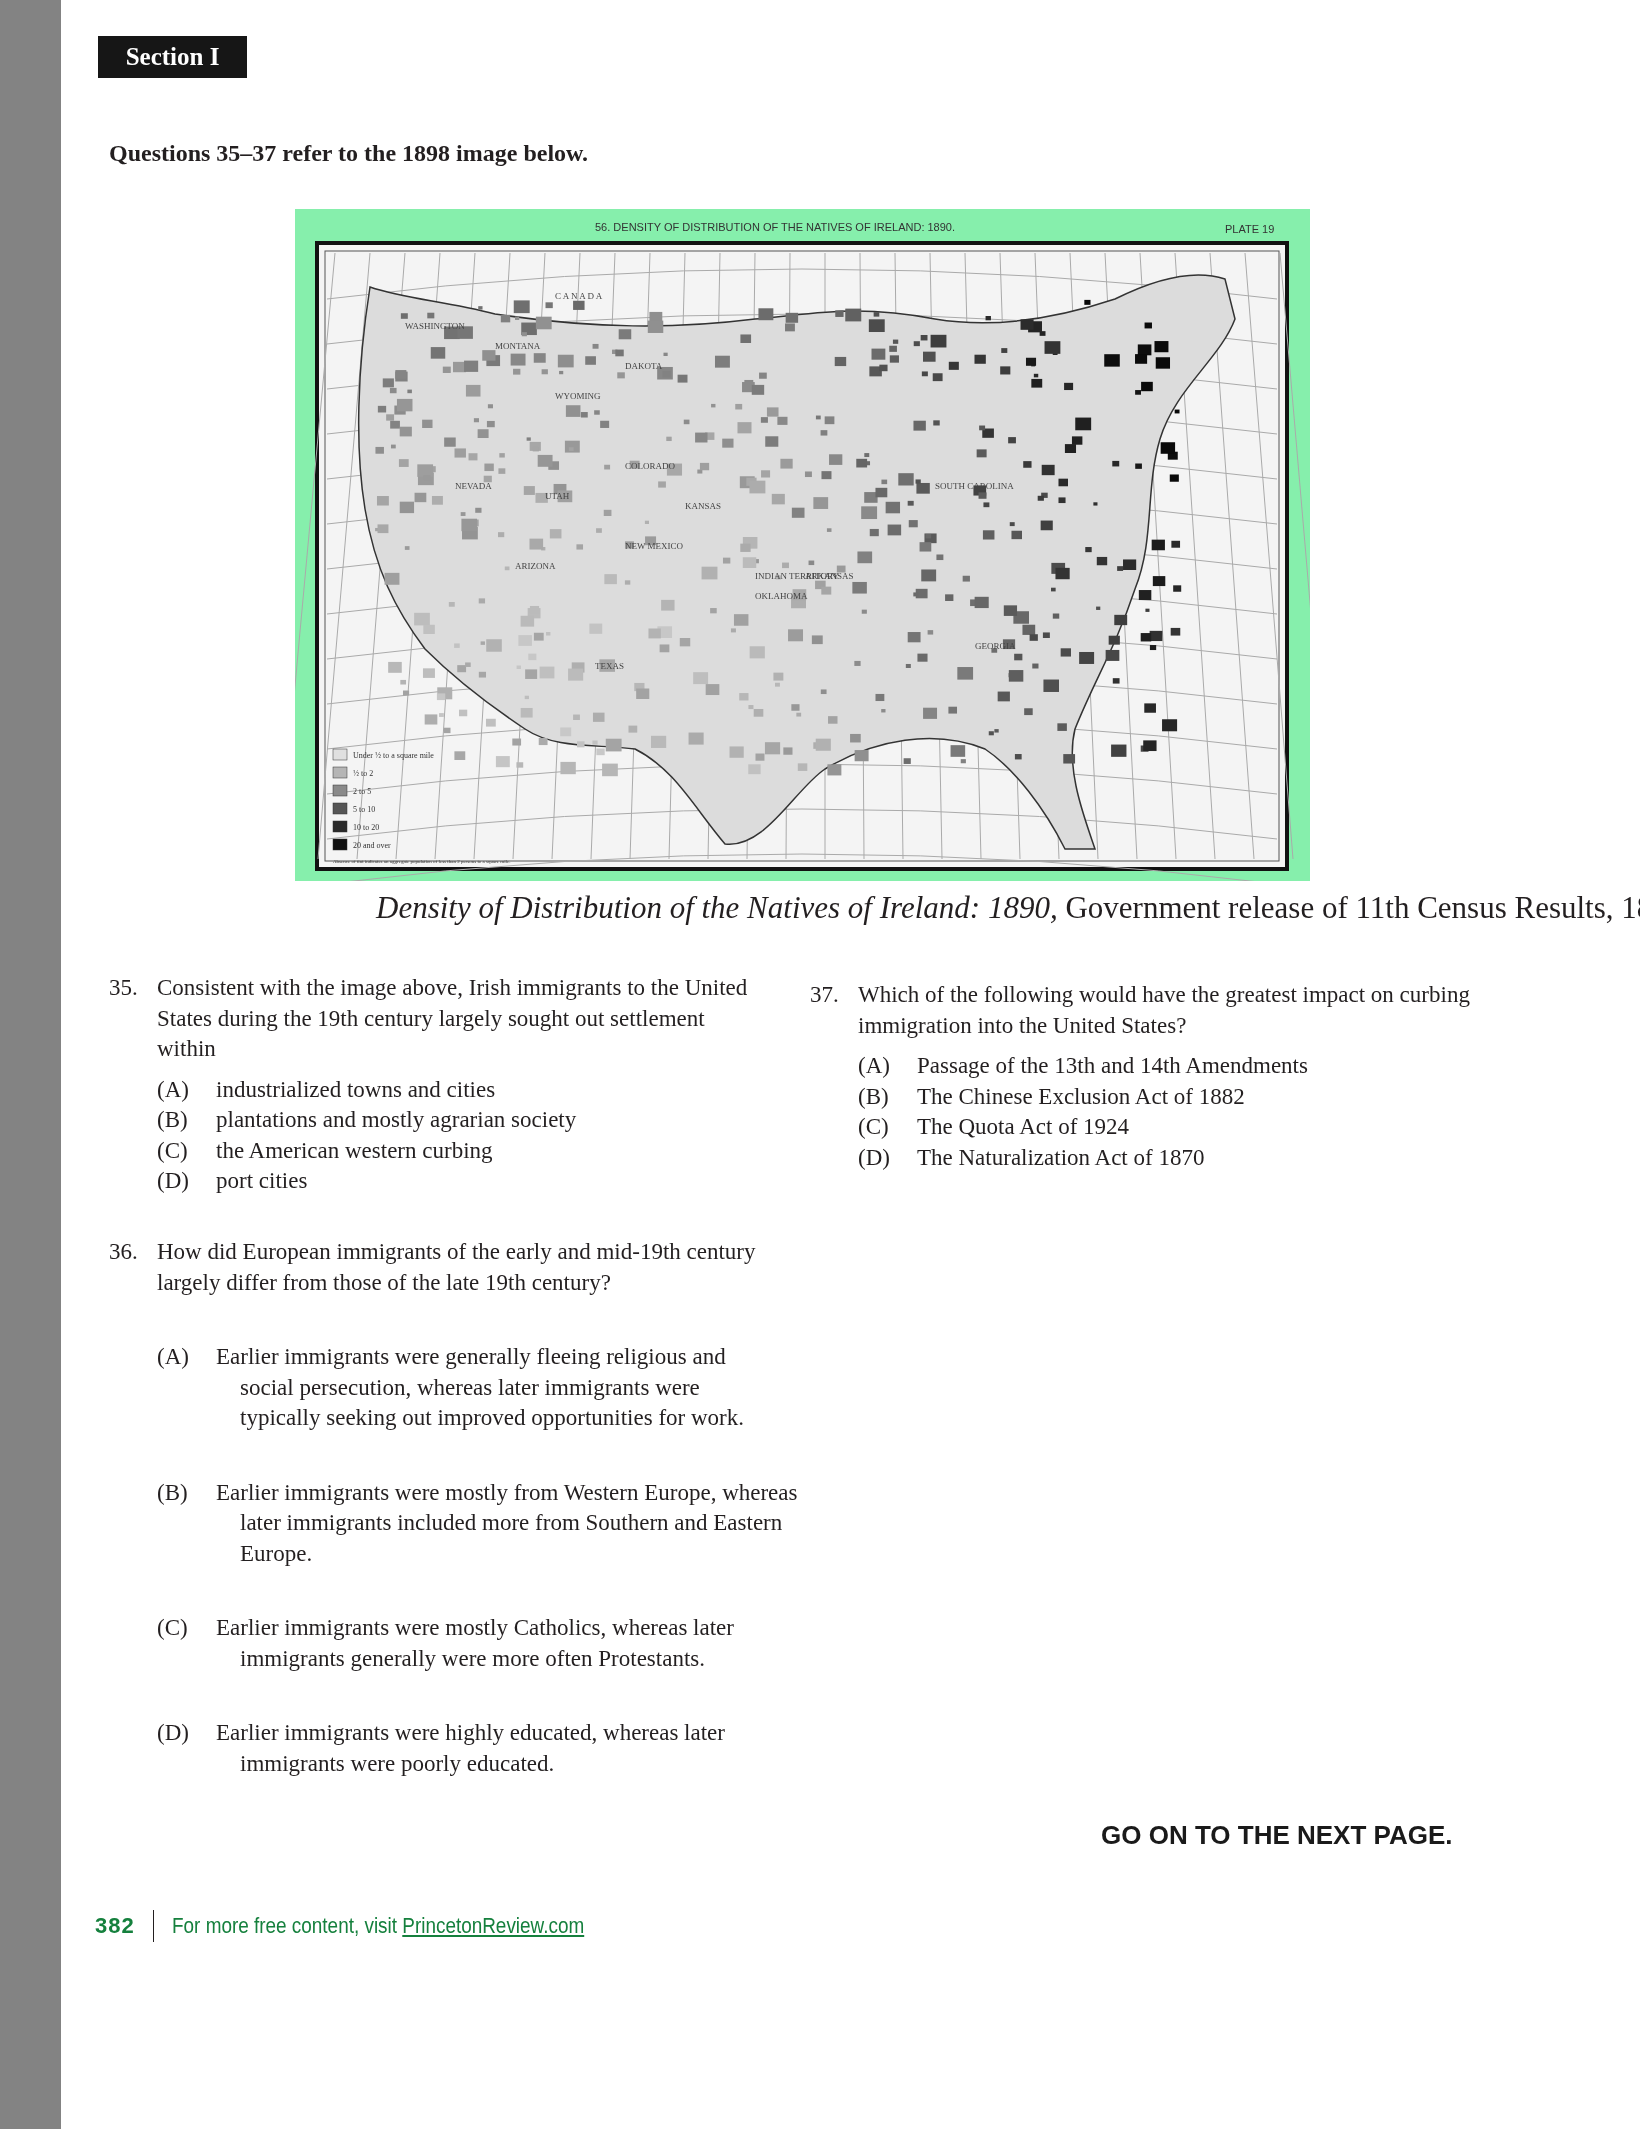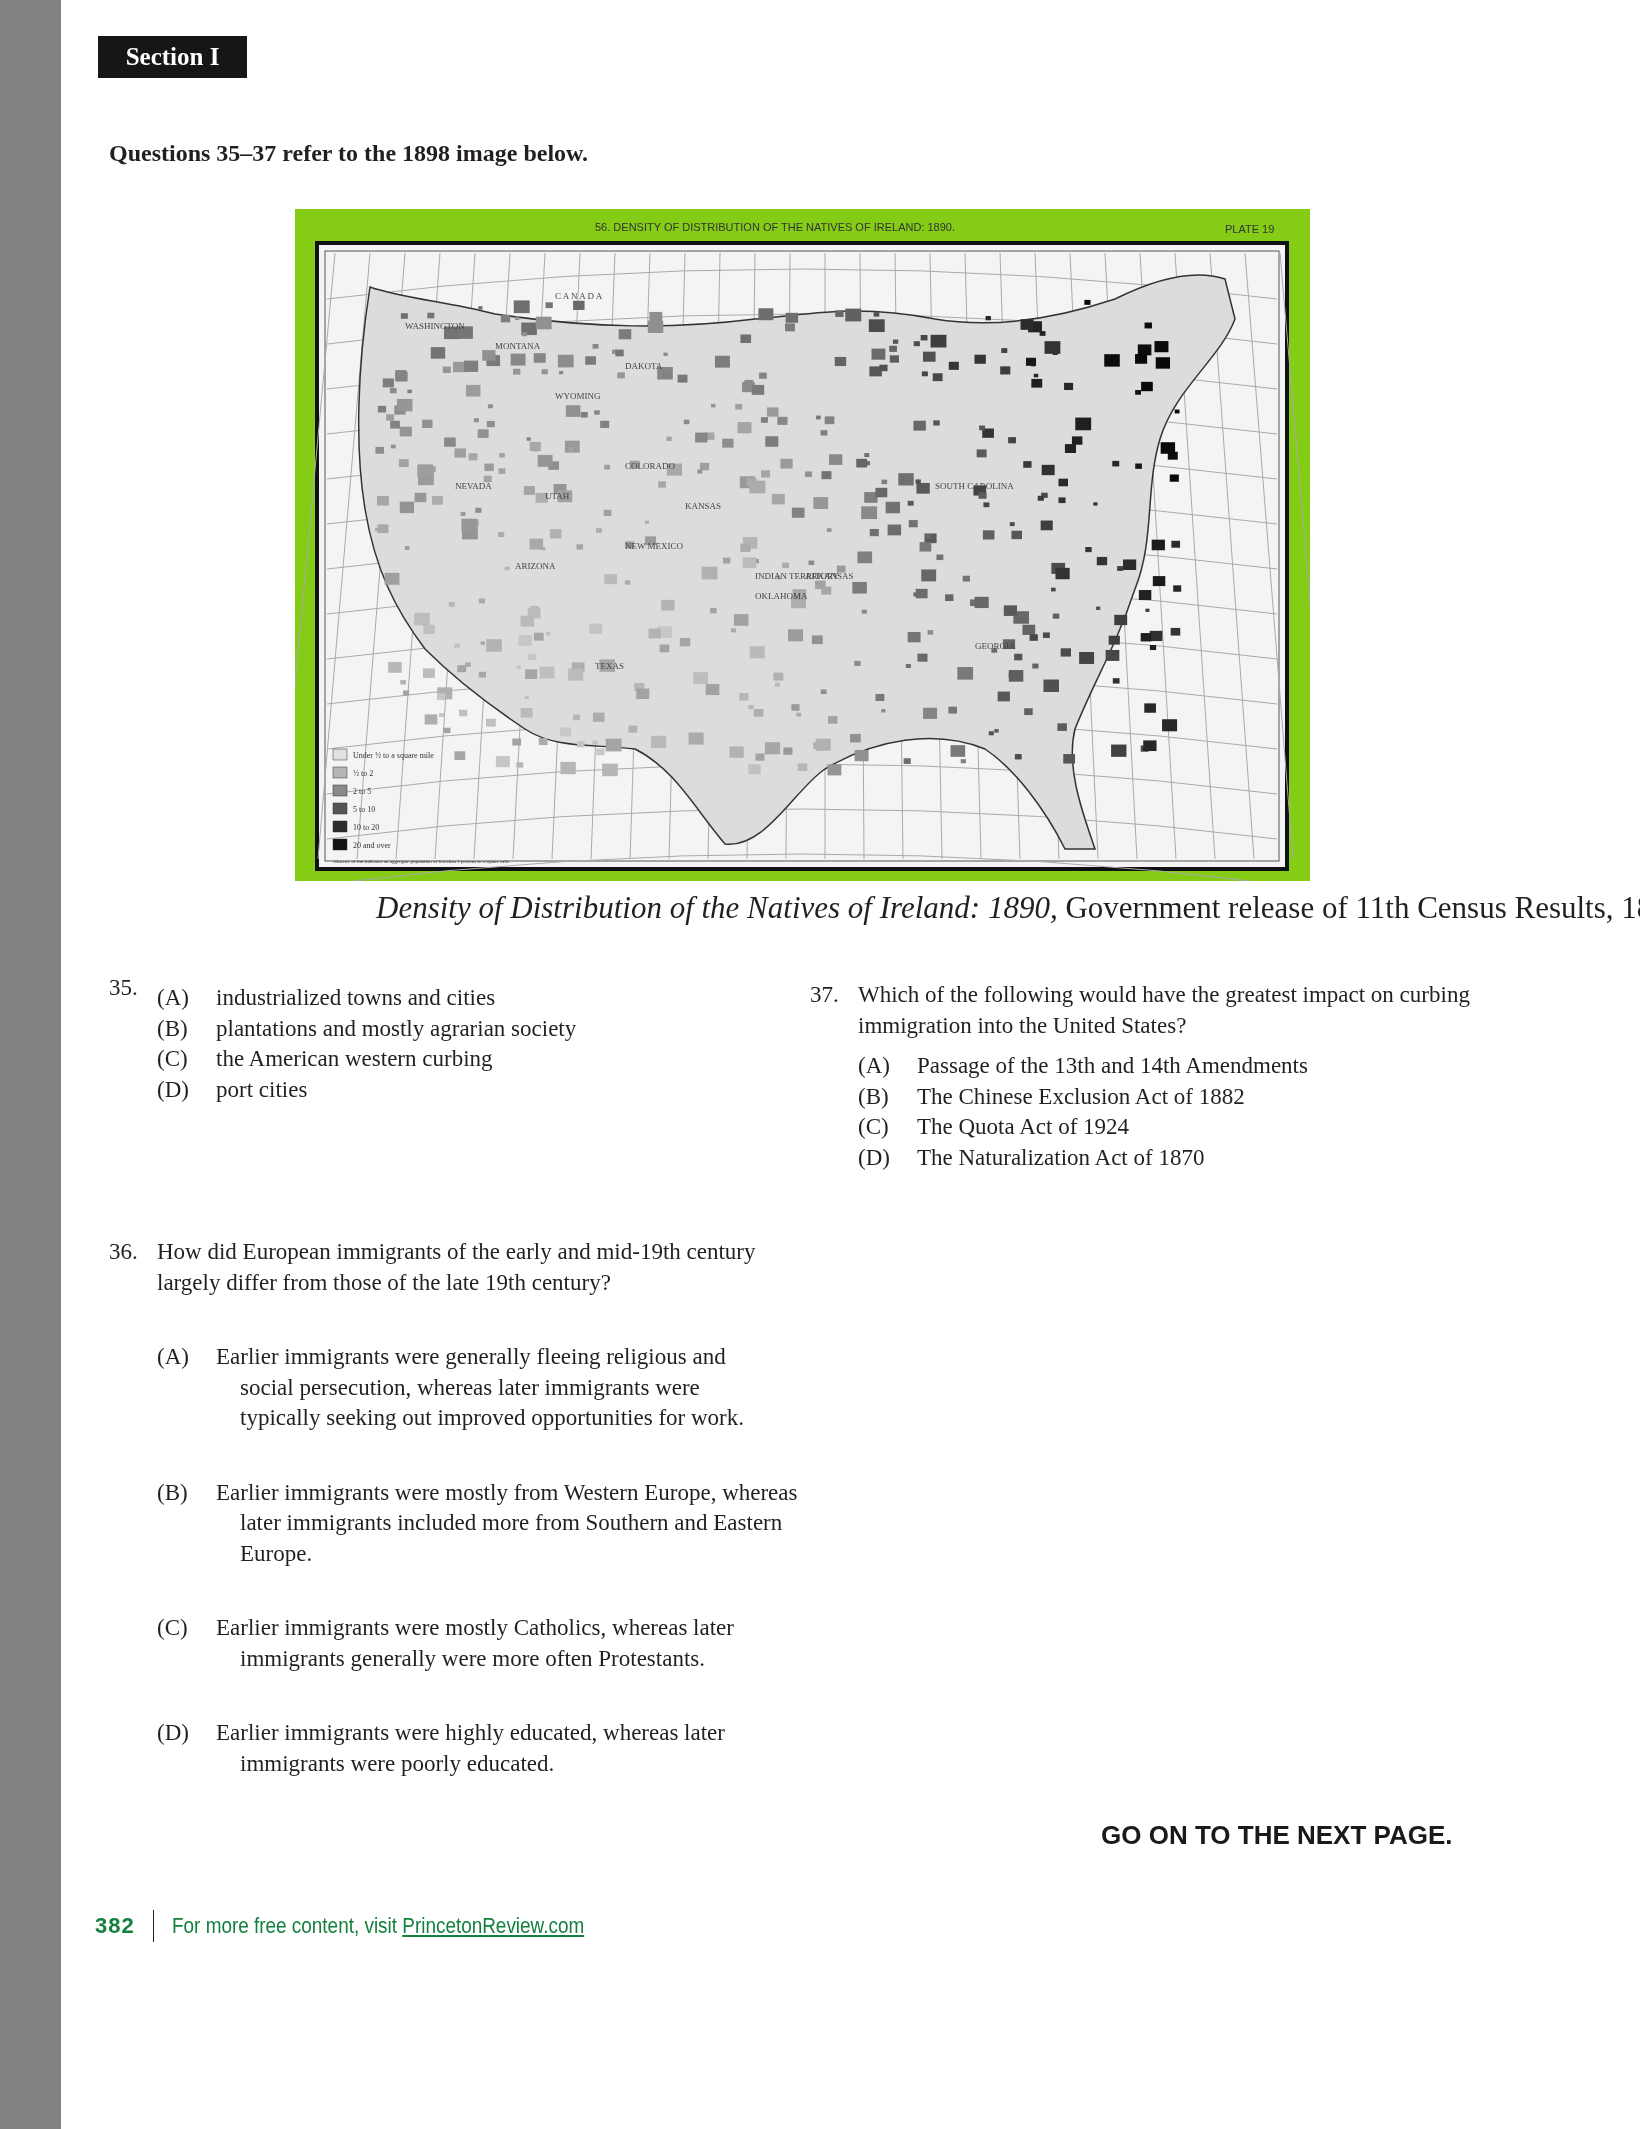--- a/index.html
+++ b/index.html
@@ -2,21 +2,21 @@
 <html><head>
 <meta charset="utf-8">
 <style>
   html, body { margin:0; padding:0; }
   body { width:1640px; height:2129px; background:#ffffff; position:relative; overflow:hidden;
          font-family:"Liberation Serif", serif; color:#231f20; }
   .side-bar { position:absolute; left:0; top:0; width:61px; height:2129px; background:#838383; }
   .section-tag { position:absolute; left:98px; top:36px; width:149px; height:42px; background:#161616;
          color:#fff; font-weight:bold; font-size:25px; display:flex; align-items:center; justify-content:center; }
   .intro { position:absolute; left:109px; top:140px; font-weight:bold; font-size:24px; }
-  .map-frame { position:absolute; left:295px; top:209px; width:1015px; height:672px; background:#84cc16; }
+  .map-frame { position:absolute; left:295px; top:209px; width:1015px; height:672px; background:#86efac; }
   .map-frame svg { position:absolute; left:0; top:0; }
   .caption { position:absolute; left:376px; top:890px; font-size:31px; white-space:nowrap; }
   .caption i { font-style:italic; }
   .q { position:absolute; font-size:23px; line-height:30.5px; }
   .q .num { position:absolute; left:0; top:0; }
   .q .stem { margin-left:48px; }
   .q .opts { margin-left:48px; margin-top:10px; }
   .opt { position:relative; padding-left:59px; }
   .opt .lbl { position:absolute; left:0; top:0; }
   .opt.hang .txt { display:block; padding-left:24px; text-indent:-24px;margin-top:44px; }
@@ -548,20 +548,21 @@
       </g>
   </svg>
 </div>
 
 <div class="caption">
   <i>Density of Distribution of the Natives of Ireland: 1890,</i><span> Government release of 11th Census Results, 1898</span>
 </div>
 
 <div class="q" id="q35">
   <span class="num">35.</span>
+  <div class="stem">Consistent with the image above, Irish immigrants to the United States during the 19th century largely sought out settlement within</div>
   <div class="opts">
     <div class="opt"><span class="lbl">(A)</span><span>industrialized towns and cities</span></div>
     <div class="opt"><span class="lbl">(B)</span><span>plantations and mostly agrarian society</span></div>
     <div class="opt"><span class="lbl">(C)</span><span>the American western curbing</span></div>
     <div class="opt"><span class="lbl">(D)</span><span>port cities</span></div>
   </div>
 </div>
 
 <div class="q" id="q36">
   <span class="num">36.</span>

